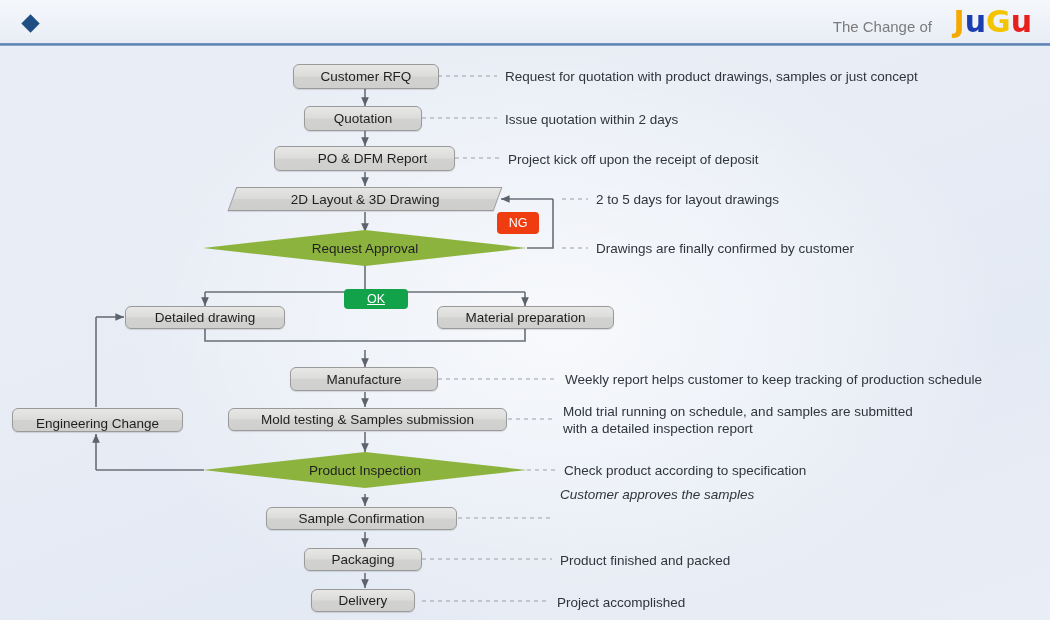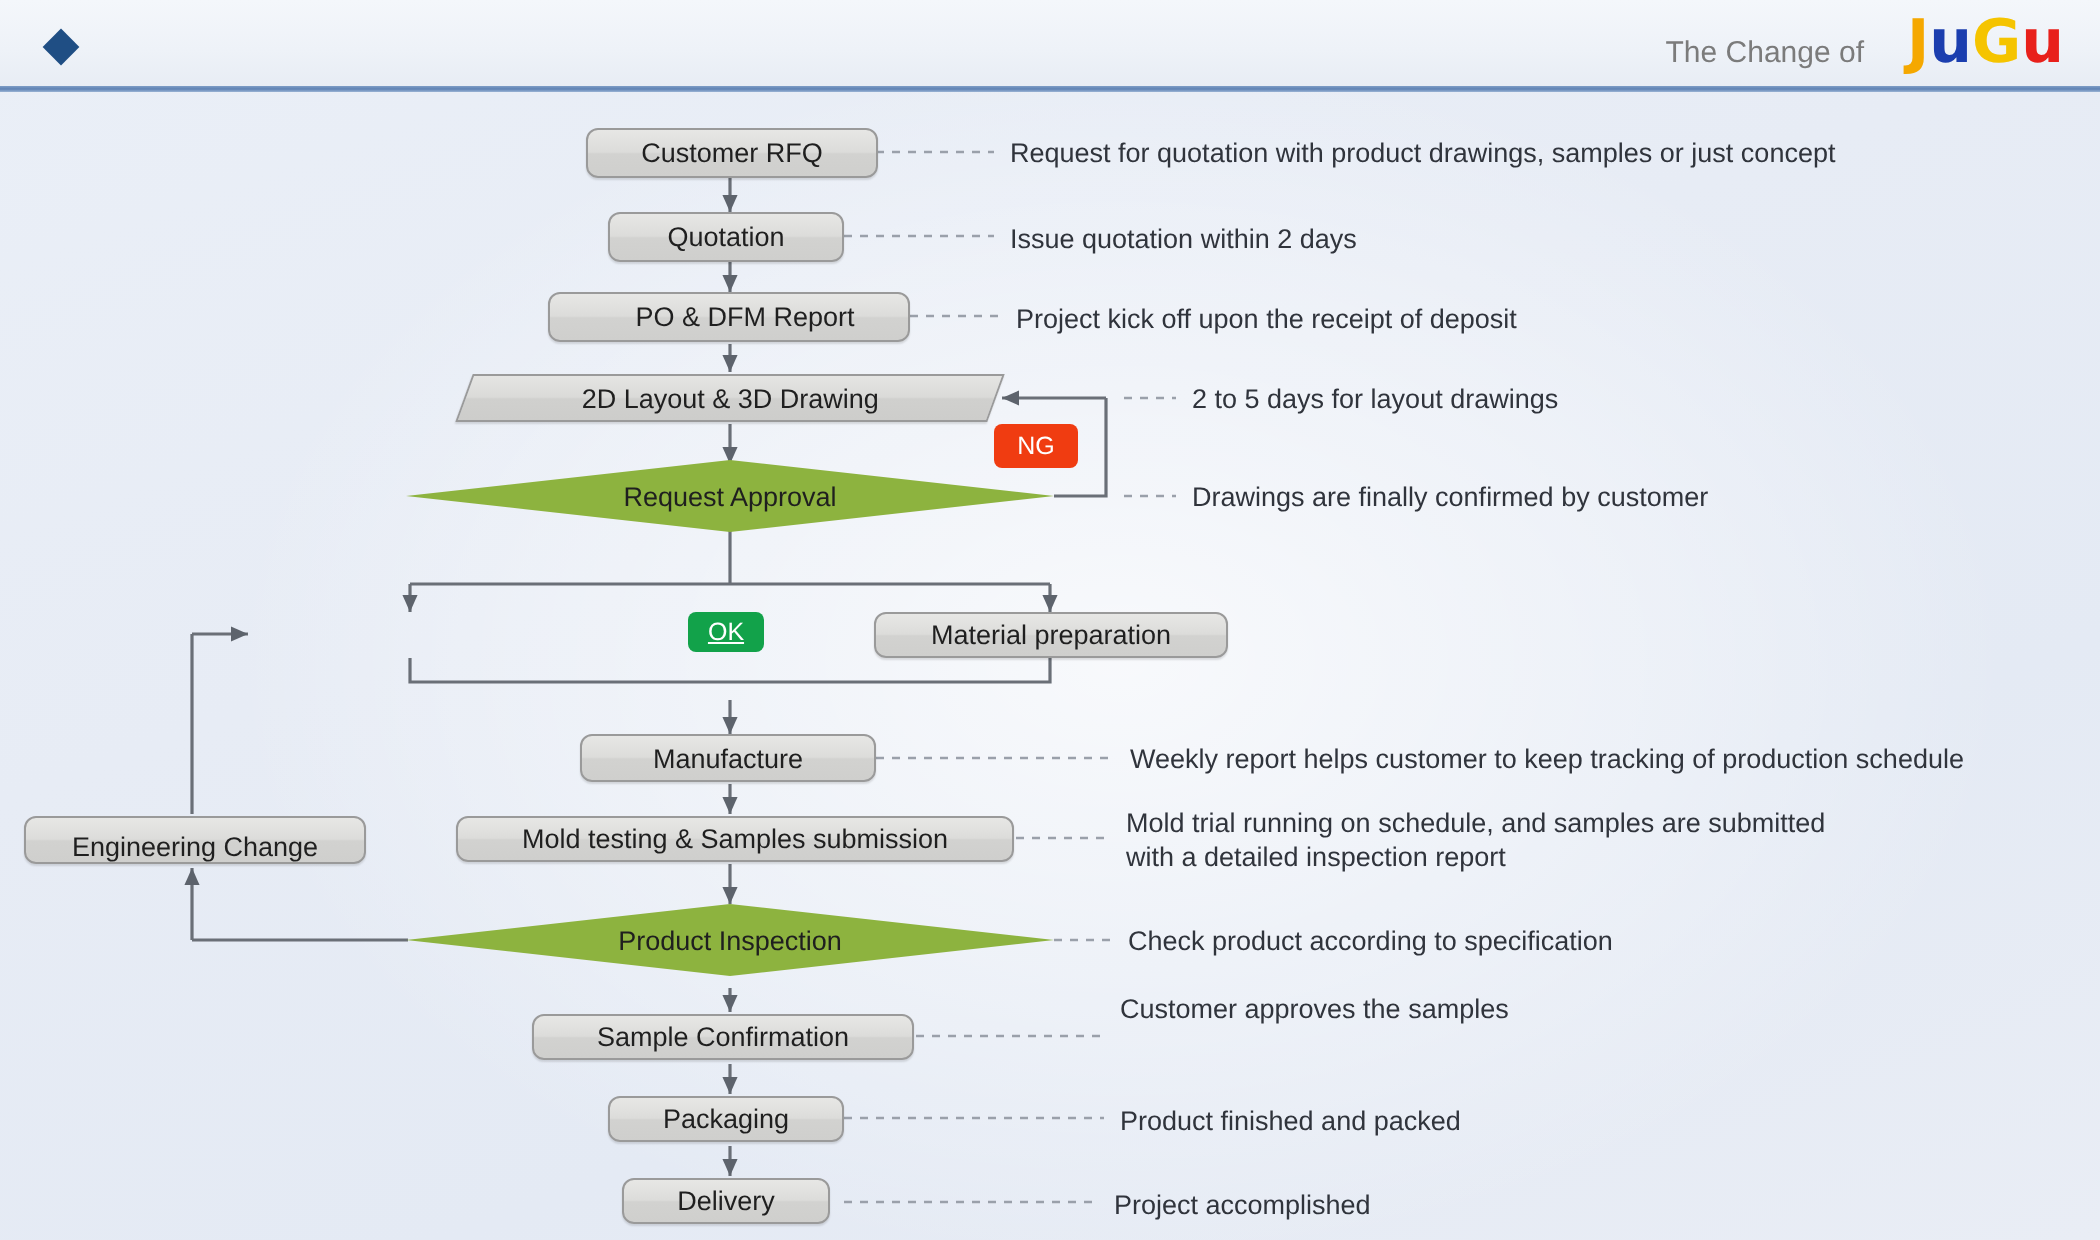--- a/index.html
+++ b/index.html
@@ -181,20 +181,23 @@
   </div>
 
   <div class="node para" style="left:232px;top:187px;width:266px;height:24px;">
     <span>2D Layout &amp; 3D Drawing</span>
   </div>
 
   <div class="node diamond" style="left:203px;top:230px;width:324px;height:36px;">
     <span>Request Approval</span>
   </div>
 
+  <div class="node proc" style="left:125px;top:306px;width:160px;height:23px;">
+    <span>Detailed drawing</span>
+  </div>
 
   <div class="node proc" style="left:437px;top:306px;width:177px;height:23px;">
     <span>Material preparation</span>
   </div>
 
   <div class="node proc" style="left:290px;top:367px;width:148px;height:24px;">
     <span>Manufacture</span>
   </div>
 
   <div class="node proc" style="left:228px;top:408px;width:279px;height:23px;">
@@ -217,30 +220,30 @@
     <span>Packaging</span>
   </div>
 
   <div class="node proc" style="left:311px;top:589px;width:104px;height:23px;">
     <span>Delivery</span>
   </div>
 
   <div class="badge" style="left:497px;top:212px;width:42px;height:22px;background:#F03C11;">
     <span>NG</span>
   </div>
-  <div class="badge" style="left:344px;top:306px;width:38px;height:20px;background:#12A24A;text-decoration:underline;">
+  <div class="badge" style="left:344px;top:289px;width:64px;height:20px;background:#12A24A;text-decoration:underline;">
     <span>OK</span>
   </div>
 
   <div class="note" style="left:505px;top:68px;">Request for quotation with product drawings, samples or just concept</div>
   <div class="note" style="left:505px;top:111px;">Issue quotation within 2 days</div>
   <div class="note" style="left:508px;top:151px;">Project kick off upon the receipt of deposit</div>
   <div class="note" style="left:596px;top:191px;">2 to 5 days for layout drawings</div>
   <div class="note" style="left:596px;top:240px;">Drawings are finally confirmed by customer</div>
   <div class="note" style="left:565px;top:371px;">Weekly report helps customer to keep tracking of production schedule</div>
   <div class="note" style="left:563px;top:403px;">Mold trial running on schedule, and samples are submitted
 with a detailed inspection report</div>
   <div class="note" style="left:564px;top:462px;">Check product according to specification</div>
-  <div class="note" style="left:560px;top:496px;">Customer approves the samples</div>
+  <div class="note" style="left:560px;top:486px;font-style:italic;">Customer approves the samples</div>
   <div class="note" style="left:560px;top:552px;">Product finished and packed</div>
   <div class="note" style="left:557px;top:594px;">Project accomplished</div>
 
 </div>
 
 </body></html>

